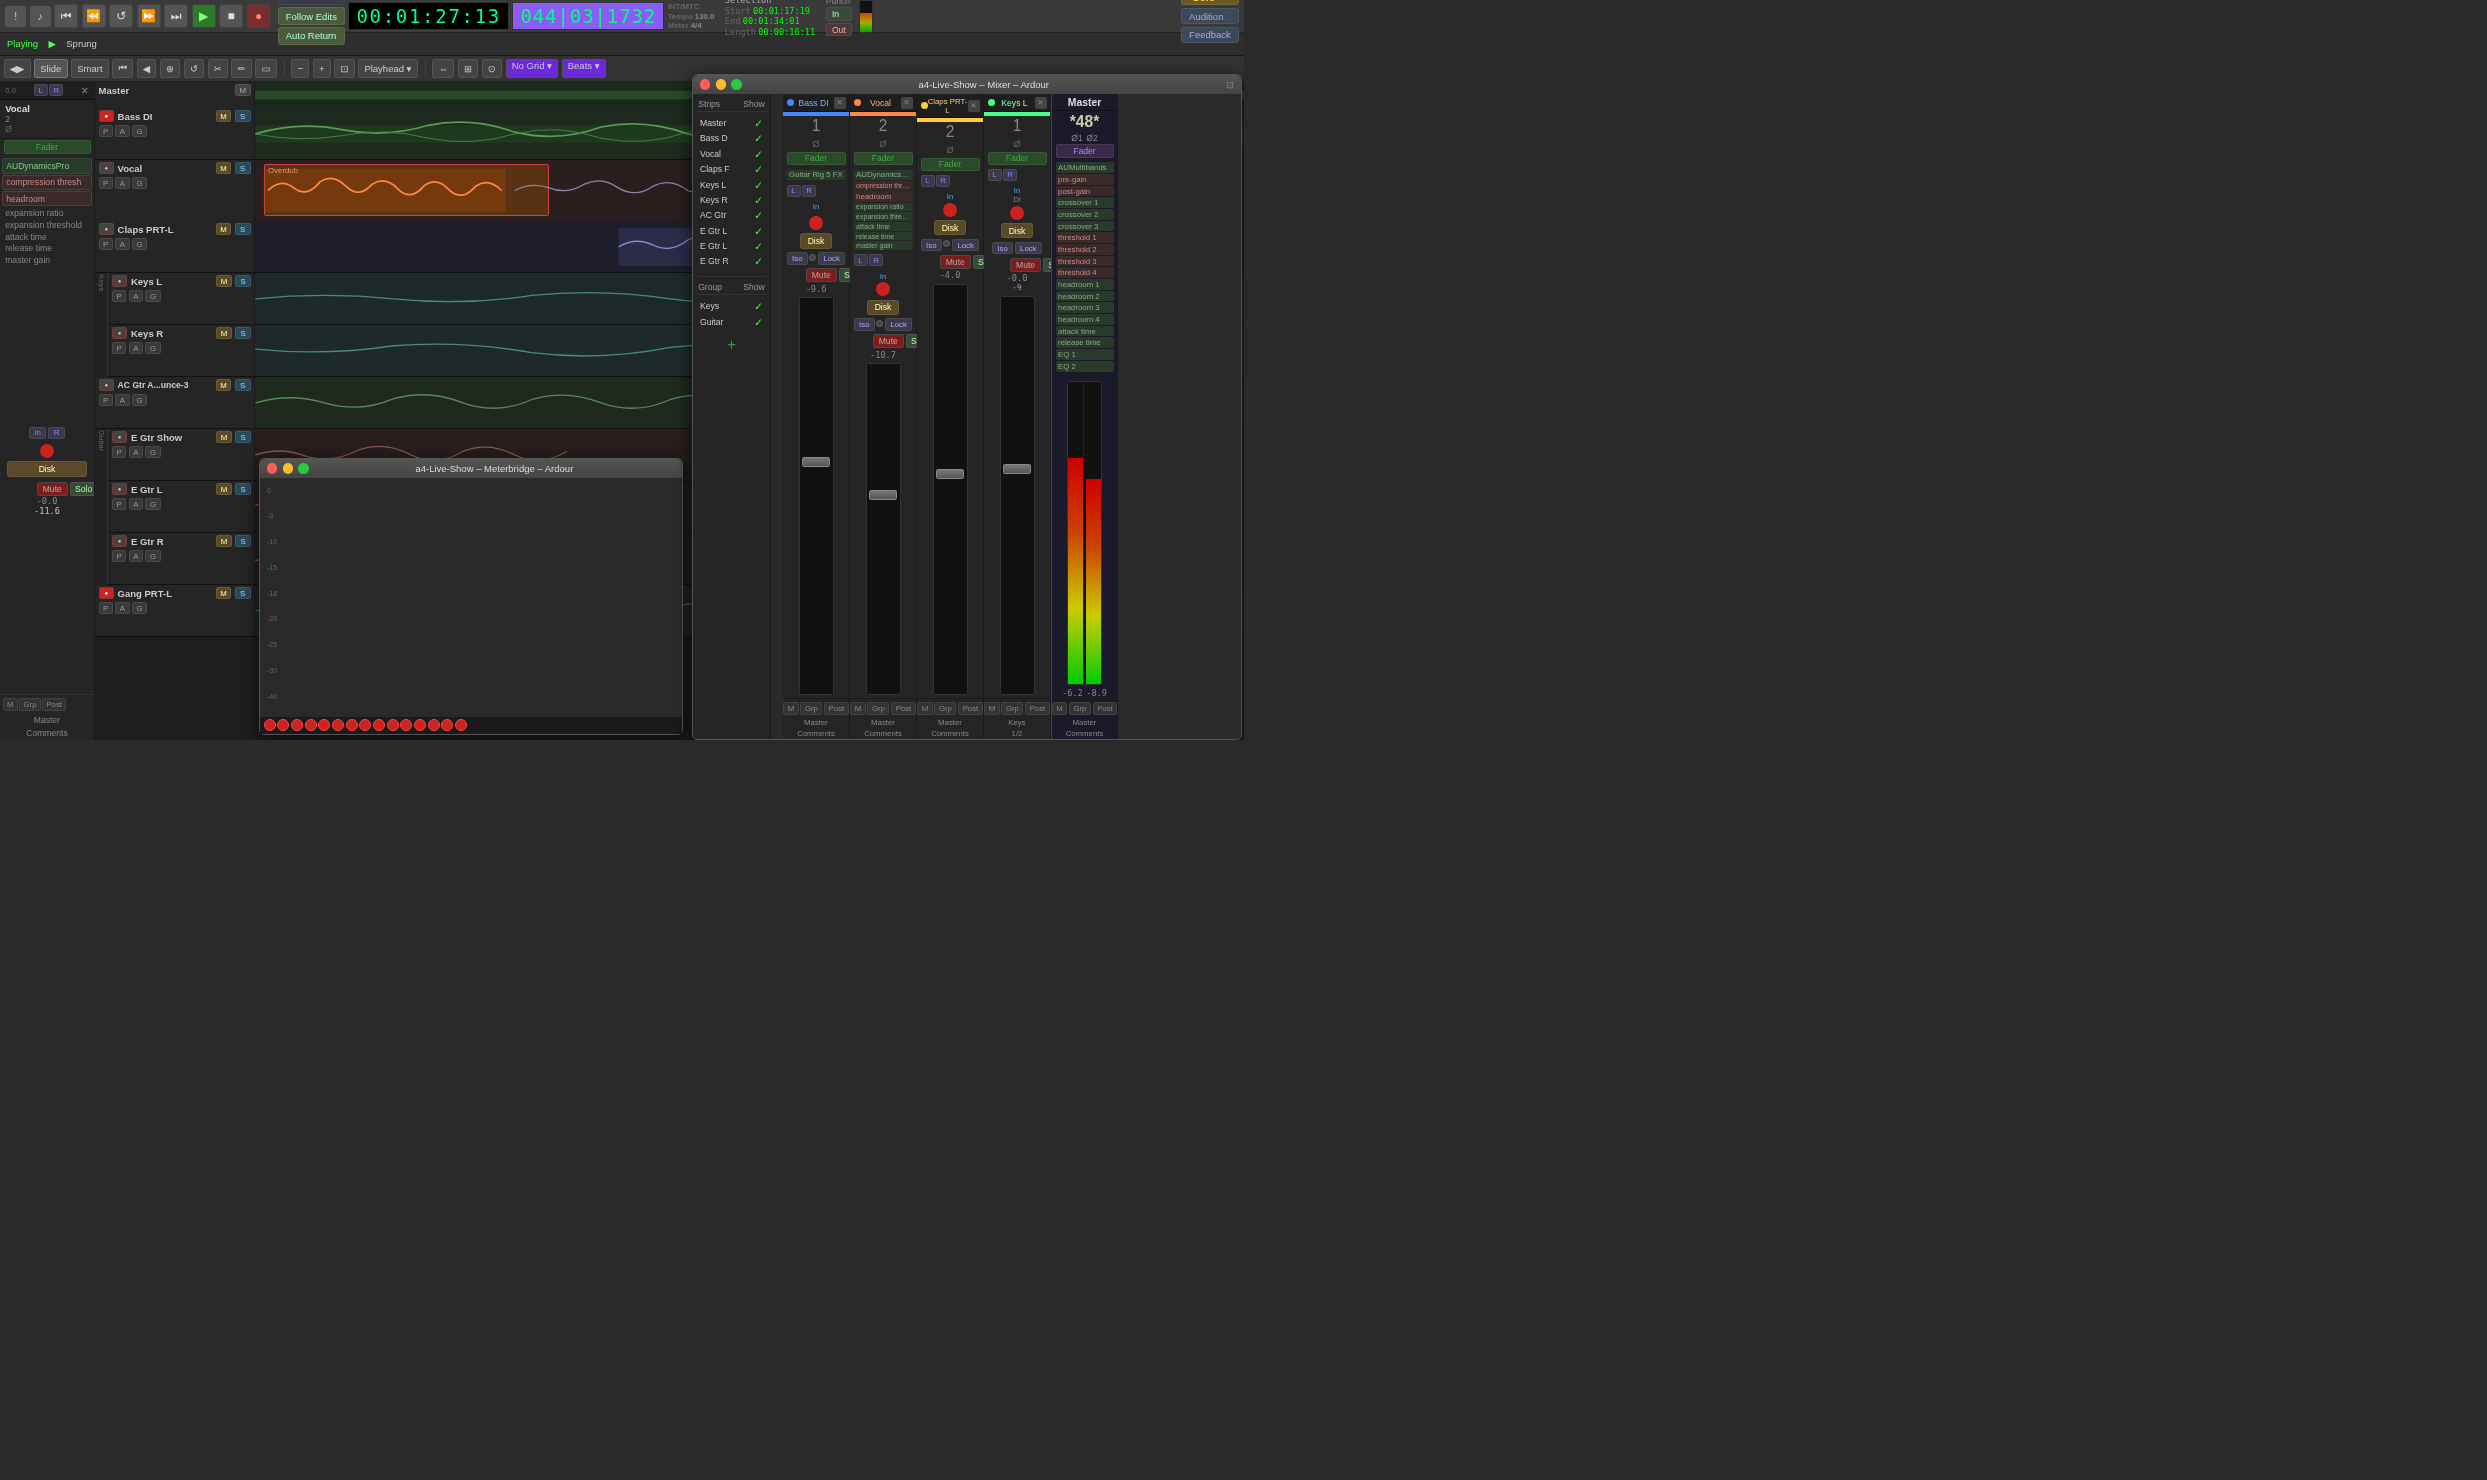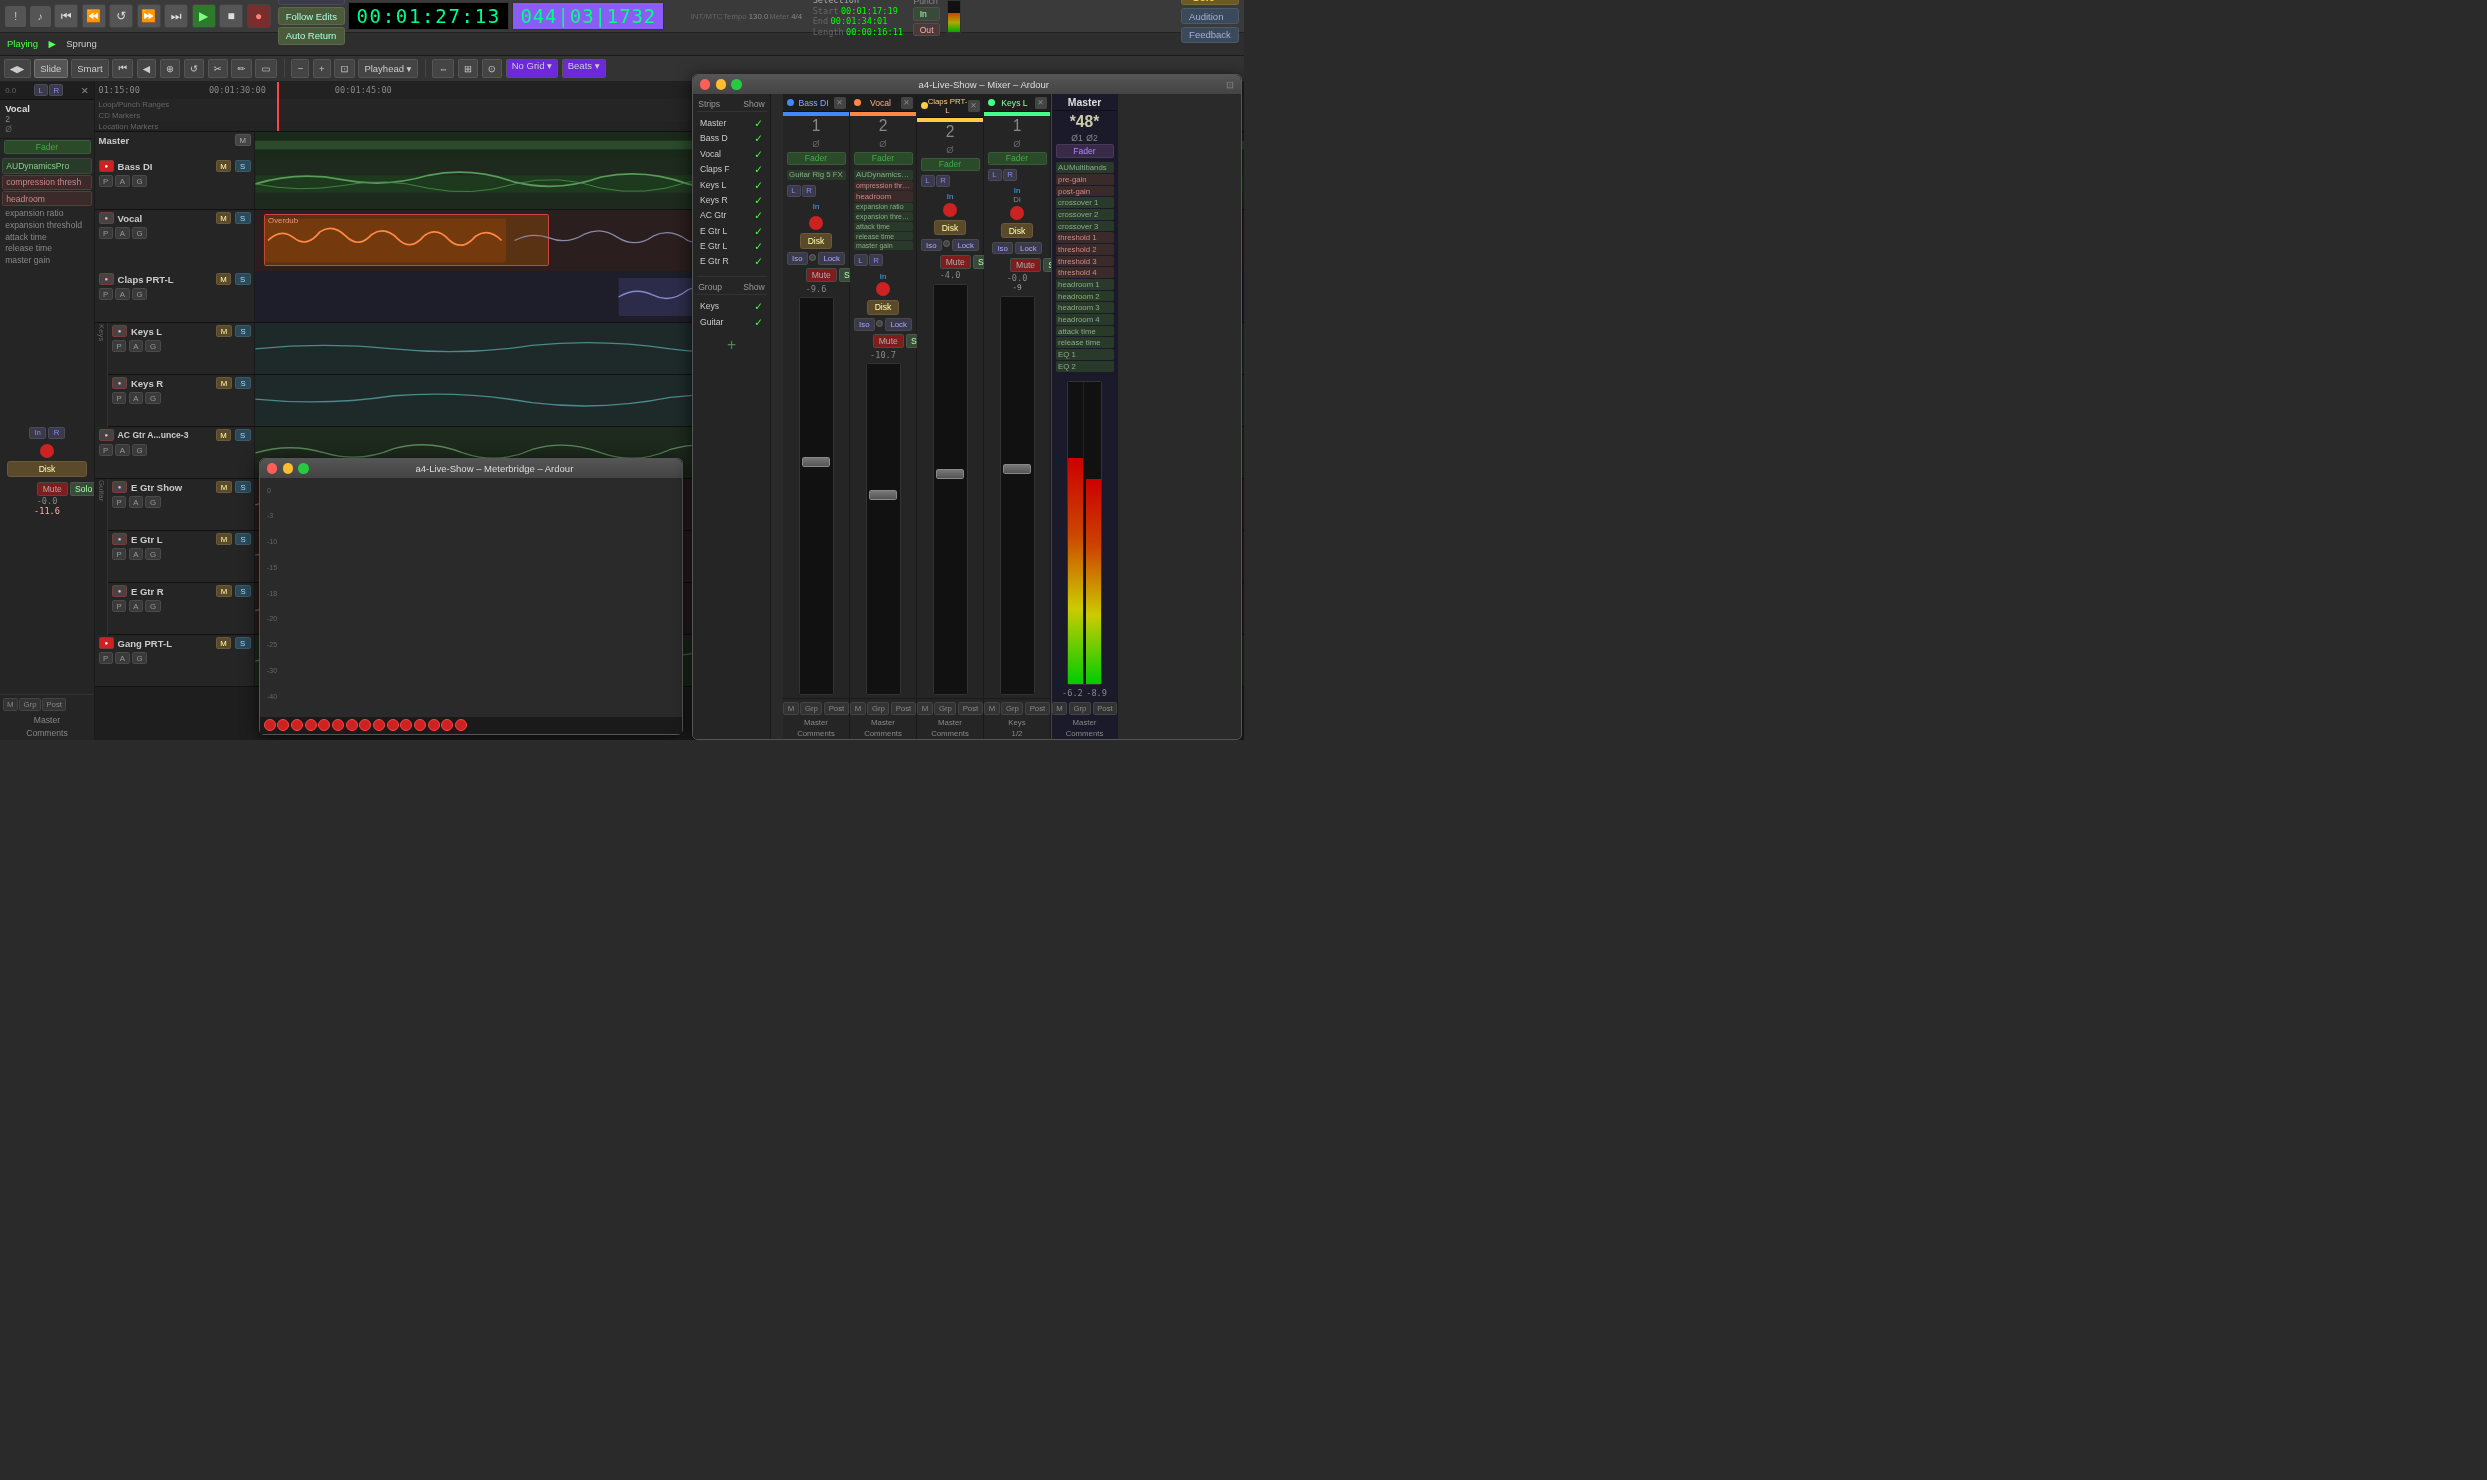--- a/index.html
+++ b/index.html
@@ -692,21 +692,21 @@
 
   <div style="display:flex;flex-direction:column;gap:1.7px;margin-left:3.5px;">
     <div class="internal-btn">Internal</div>
     <div class="follow-edits-btn">Follow Edits</div>
     <div class="follow-edits-btn">Auto Return</div>
   </div>
 
   <div class="timecode-display">00:01:27:13</div>
   <div class="beats-display">044|03|1732</div>
 
-  <div style="display:flex;flex-direction:row;gap:0.9px;margin-left:23px;font-size:7.8px;color:#666;">
+  <div style="display:flex;flex-direction:column;gap:0.9px;margin-left:0;font-size:7.8px;color:#666;font-weight:bold;">
     <span>INT/MTC</span>
     <span>Tempo <span style="color:#888">130.0</span></span>
     <span>Meter <span style="color:#888">4/4</span></span>
   </div>
 
   <div class="selection-info" style="margin-left:7px;">
     <div><span style="color:#aaa;margin-right:3.5px;">Selection</span></div>
     <div><span style="color:#666;">Start</span> <span>00:01:17:19</span></div>
     <div><span style="color:#666;">End</span> <span>00:01:34:01</span></div>
     <div><span style="color:#666;">Length</span> <span>00:00:16:11</span></div>
@@ -828,38 +828,20 @@
       <div class="bottom-btn">M</div>
       <div class="bottom-btn">Grp</div>
       <div class="bottom-btn">Post</div>
     </div>
     <div style="text-align:center;font-size:8.6px;color:#888;padding:1.7px;">Master</div>
     <div style="text-align:center;font-size:8.6px;color:#888;padding:1.7px;">Comments</div>
   </div>
 
   <div class="track-area">
 
-    <div class="ruler">
-      <div class="ruler-timecodes">
-        <span>01:15:00</span>
-        <span>00:01:30:00</span>
-        <span>00:01:45:00</span>
-      </div>
-
-      <div style="position:absolute;left:182px;top:0;bottom:0;width:1.7px;background:#ff4444;z-index:5;"></div>
-      <div class="ruler-ranges">
-        <span>Loop/Punch Ranges</span>
-      </div>
-      <div style="height:10.4px;background:#252525;display:flex;align-items:center;padding:0 3.5px;font-size:7.8px;color:#666;">
-        <span>CD Markers</span>
-      </div>
-      <div style="height:10.4px;background:#232323;display:flex;align-items:center;padding:0 3.5px;font-size:7.8px;color:#666;">
-        <span>Location Markers</span>
-      </div>
-    </div>
 
     <div class="tracks-container">
 
       <div class="track-row" style="height:26px;background:#222;">
         <div class="track-header" style="height:26px;">
           <div class="track-header-top">
             <div class="track-name-label">Master</div>
             <div class="track-btn">M</div>
           </div>
         </div>

